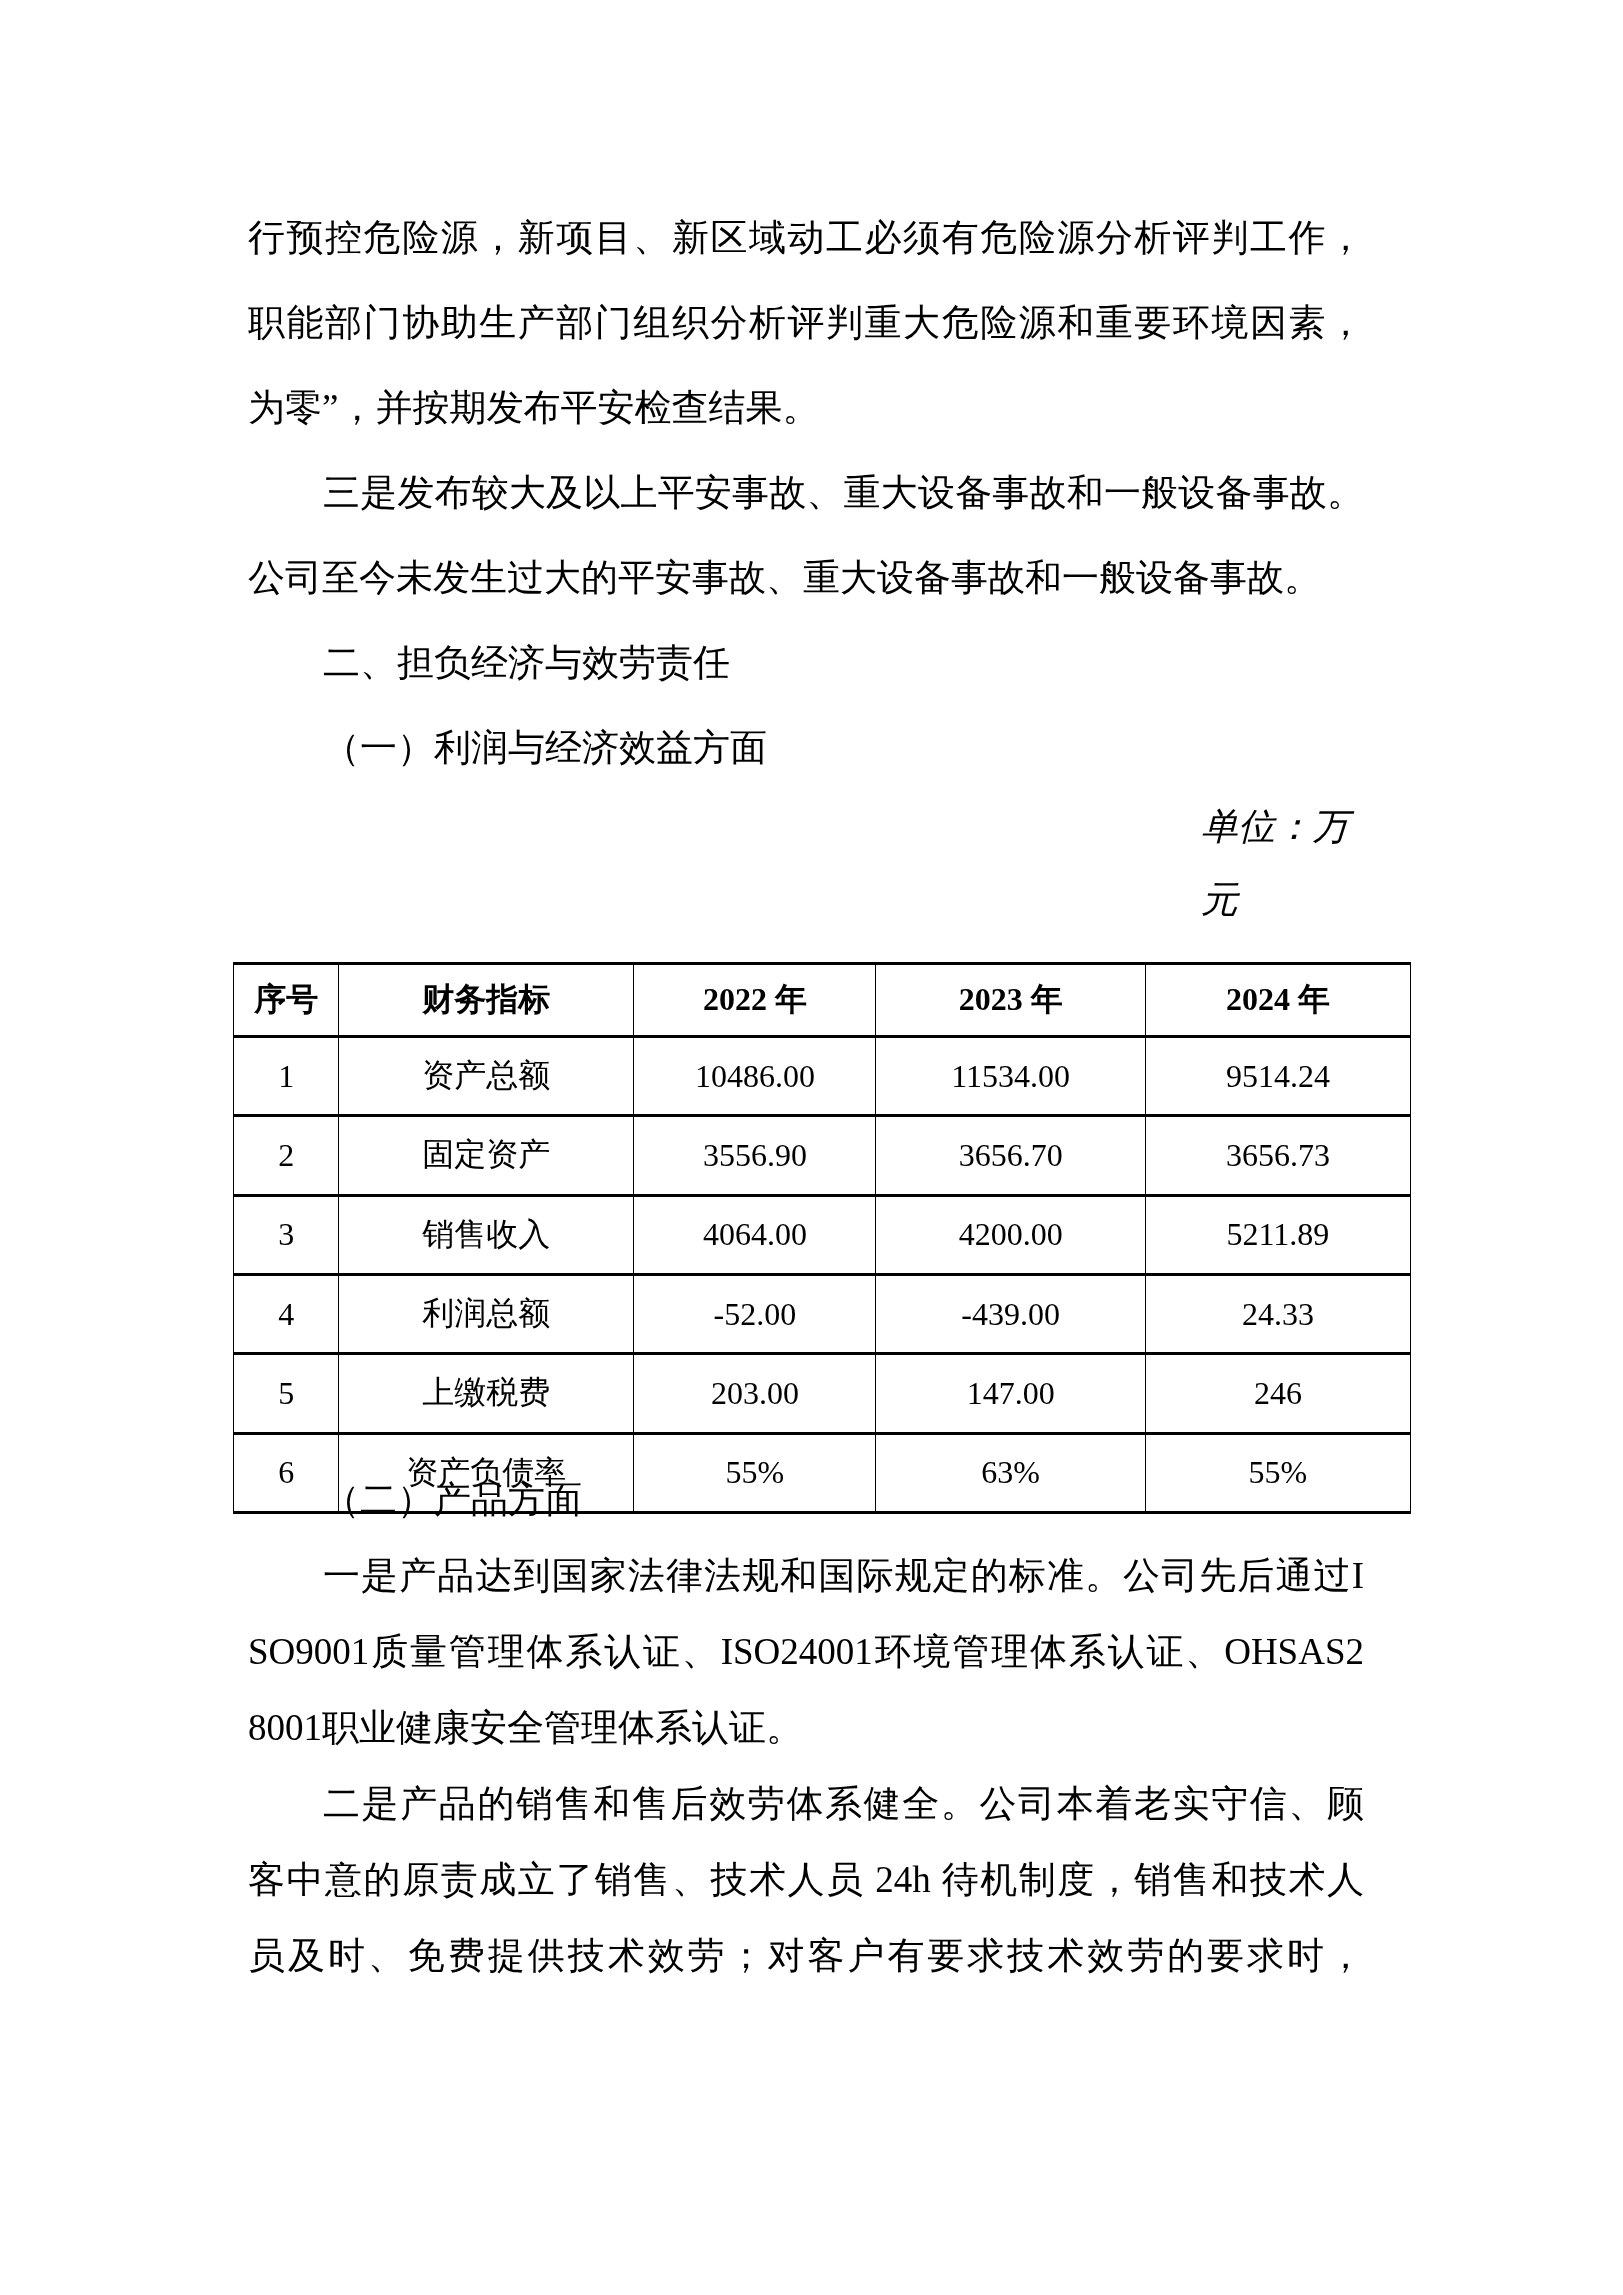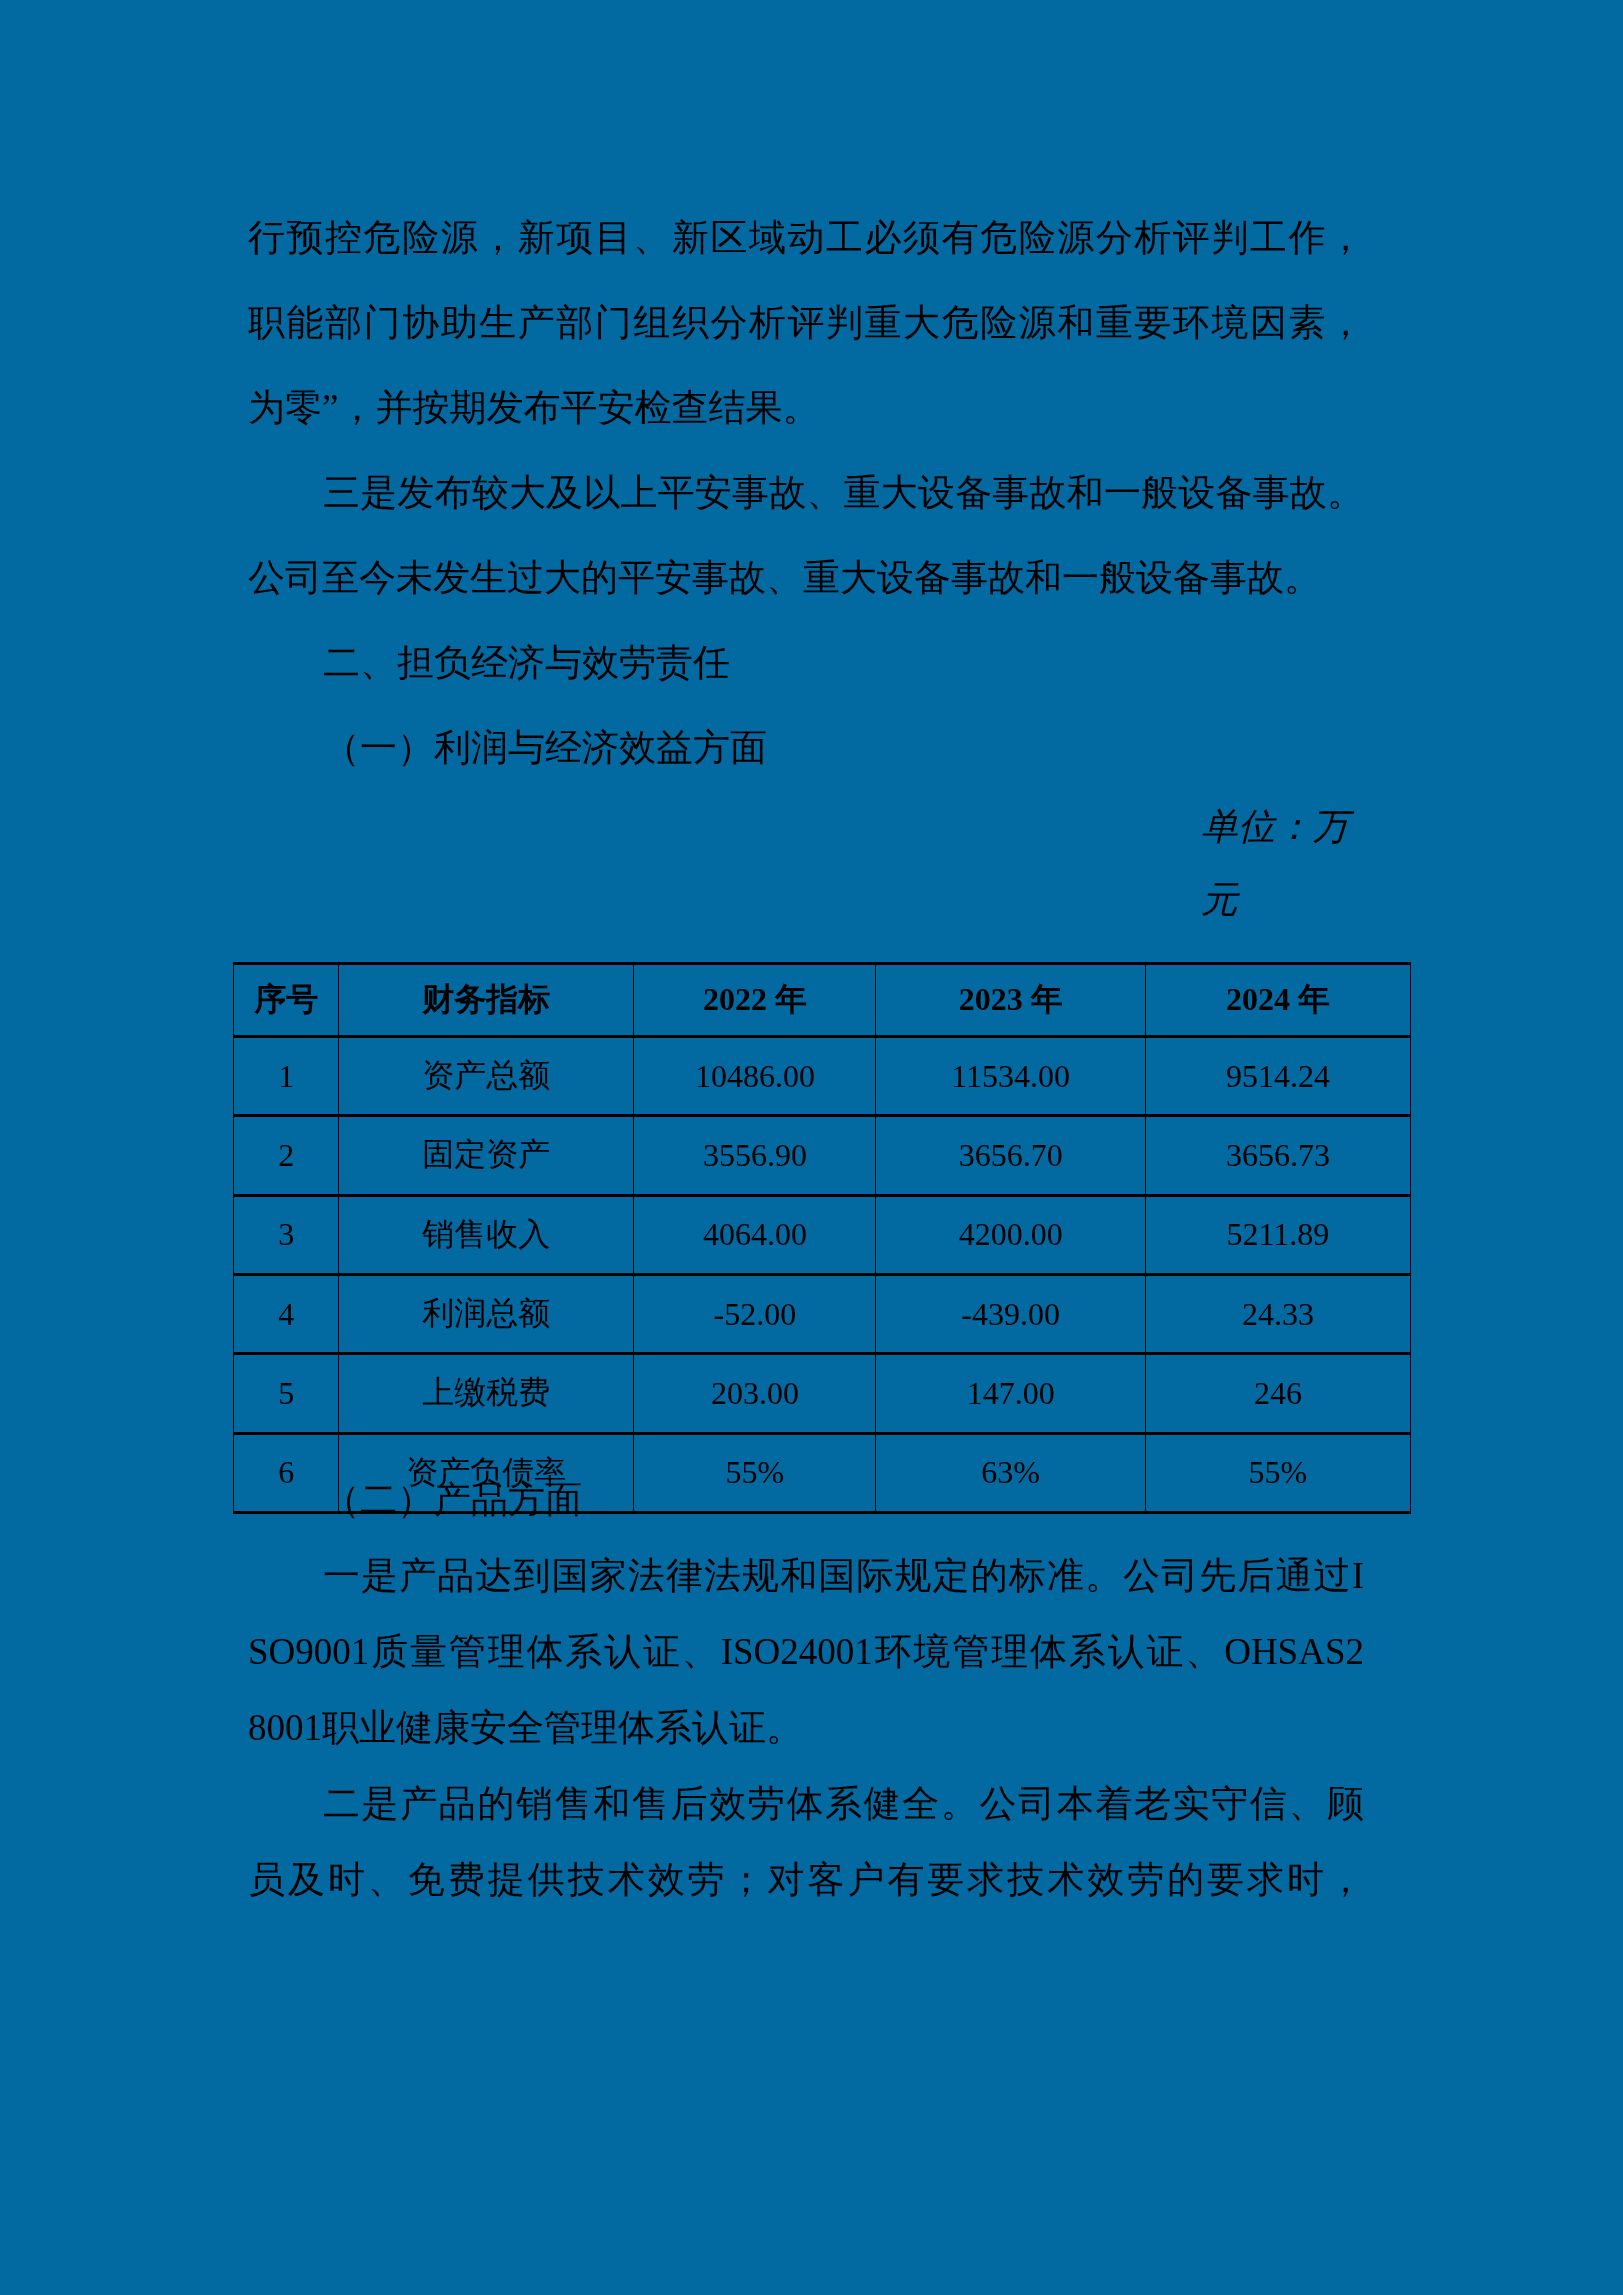--- a/index.html
+++ b/index.html
@@ -1,19 +1,19 @@
 <!DOCTYPE html>
 <html style="font-size:7.9px"><head>
 <meta charset="utf-8">
 <style>
   html,body { margin:0; padding:0; background:#888; }
   #page {
     position:relative;
     width:1623px; height:2295px;
-    background:#0369a1;
+    background:#ffffff;
     color:#000000;
     font-family:"Liberation Serif","DejaVu Serif",serif;
     overflow:hidden;
   }
   
   .textblock { position:absolute; left:248px; width:1116px; font-size:37px; }
   #pre-text  { top:195px; }
   #post-text { top:1462px; }
   .line { height:85px; line-height:85px; white-space:nowrap; }
   #post-text .line { height:76px; line-height:76px; }
@@ -122,17 +122,18 @@
     </tbody>
       </table>
   </div>
 
   <div id="post-text" class="textblock">
     <div class="line indent">（二）产品方面</div>
     <div class="line indent justify">一是产品达到国家法律法规和国际规定的标准。公司先后通过I</div>
     <div class="line justify">SO9001质量管理体系认证、ISO24001环境管理体系认证、OHSAS2</div>
     <div class="line">8001职业健康安全管理体系认证。</div>
     <div class="line indent justify">二是产品的销售和售后效劳体系健全。公司本着老实守信、顾</div>
+    <div class="line justify">客中意的原责成立了销售、技术人员 24h 待机制度，销售和技术人</div>
     <div class="line justify">员及时、免费提供技术效劳；对客户有要求技术效劳的要求时，</div>
   </div>
 
 </div>
 
 
 </body></html>

